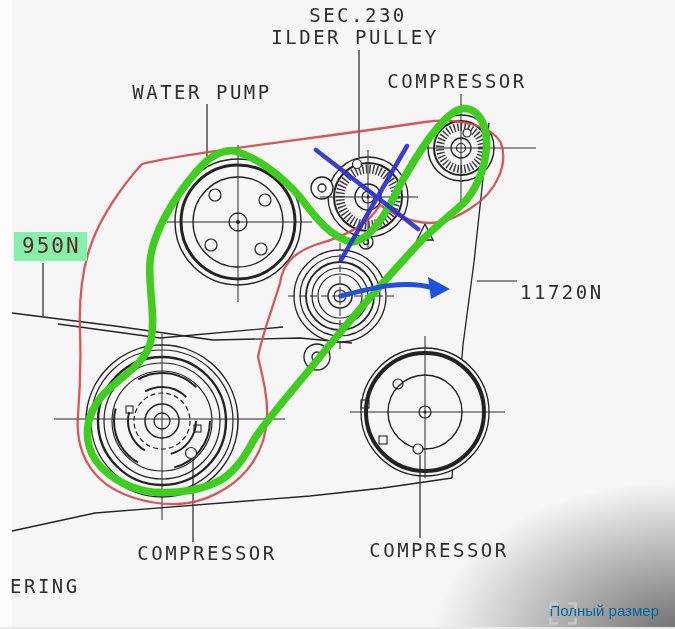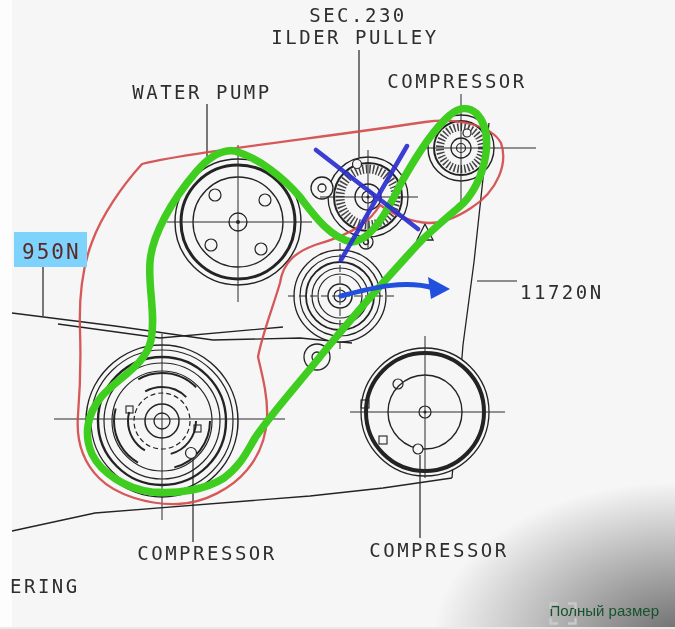--- a/index.html
+++ b/index.html
@@ -8,30 +8,30 @@
     overflow:hidden;font-family:"DejaVu Sans Mono",monospace;
   }
   .strip{position:absolute;left:0;top:0;width:12px;height:629px;background:#fdfdfd;}
   svg{position:absolute;left:0;top:0;}
   .lbl{
     position:absolute;font-family:"DejaVu Sans Mono",monospace;
     font-size:19px;letter-spacing:2.5px;color:#2e2e2e;white-space:nowrap;line-height:1;
   }
   .ctr{transform:translateX(-50%);}
   .badge{
-    position:absolute;left:14px;top:232px;background:#7dd3fc;color:#5c2828;
-    font-size:21px;letter-spacing:2px;padding:10px 6px 4px 8px;line-height:1;
+    position:absolute;left:14px;top:232px;background:#86efac;color:#5c2828;
+    font-size:21px;letter-spacing:2px;padding:4px 6px 4px 8px;line-height:1;
   }
   .vignette{
     position:absolute;right:0;bottom:0;width:370px;height:235px;pointer-events:none;
     background:radial-gradient(ellipse 345px 215px at 102% 104%, rgba(42,42,42,.68), rgba(42,42,42,0) 72%);
   }
   .fullsize{
     position:absolute;right:16px;bottom:8px;display:flex;align-items:flex-end;gap:11px;
-    color:#14532d;font-family:"Liberation Sans",sans-serif;font-size:15px;cursor:pointer;
+    color:#0369a1;font-family:"Liberation Sans",sans-serif;font-size:15px;cursor:pointer;
   }
 </style>
 </head>
 <body>
 
 <div id="stage">
   <div class="strip"></div>
 
   <svg width="675" height="629" viewBox="0 0 675 629">
 

